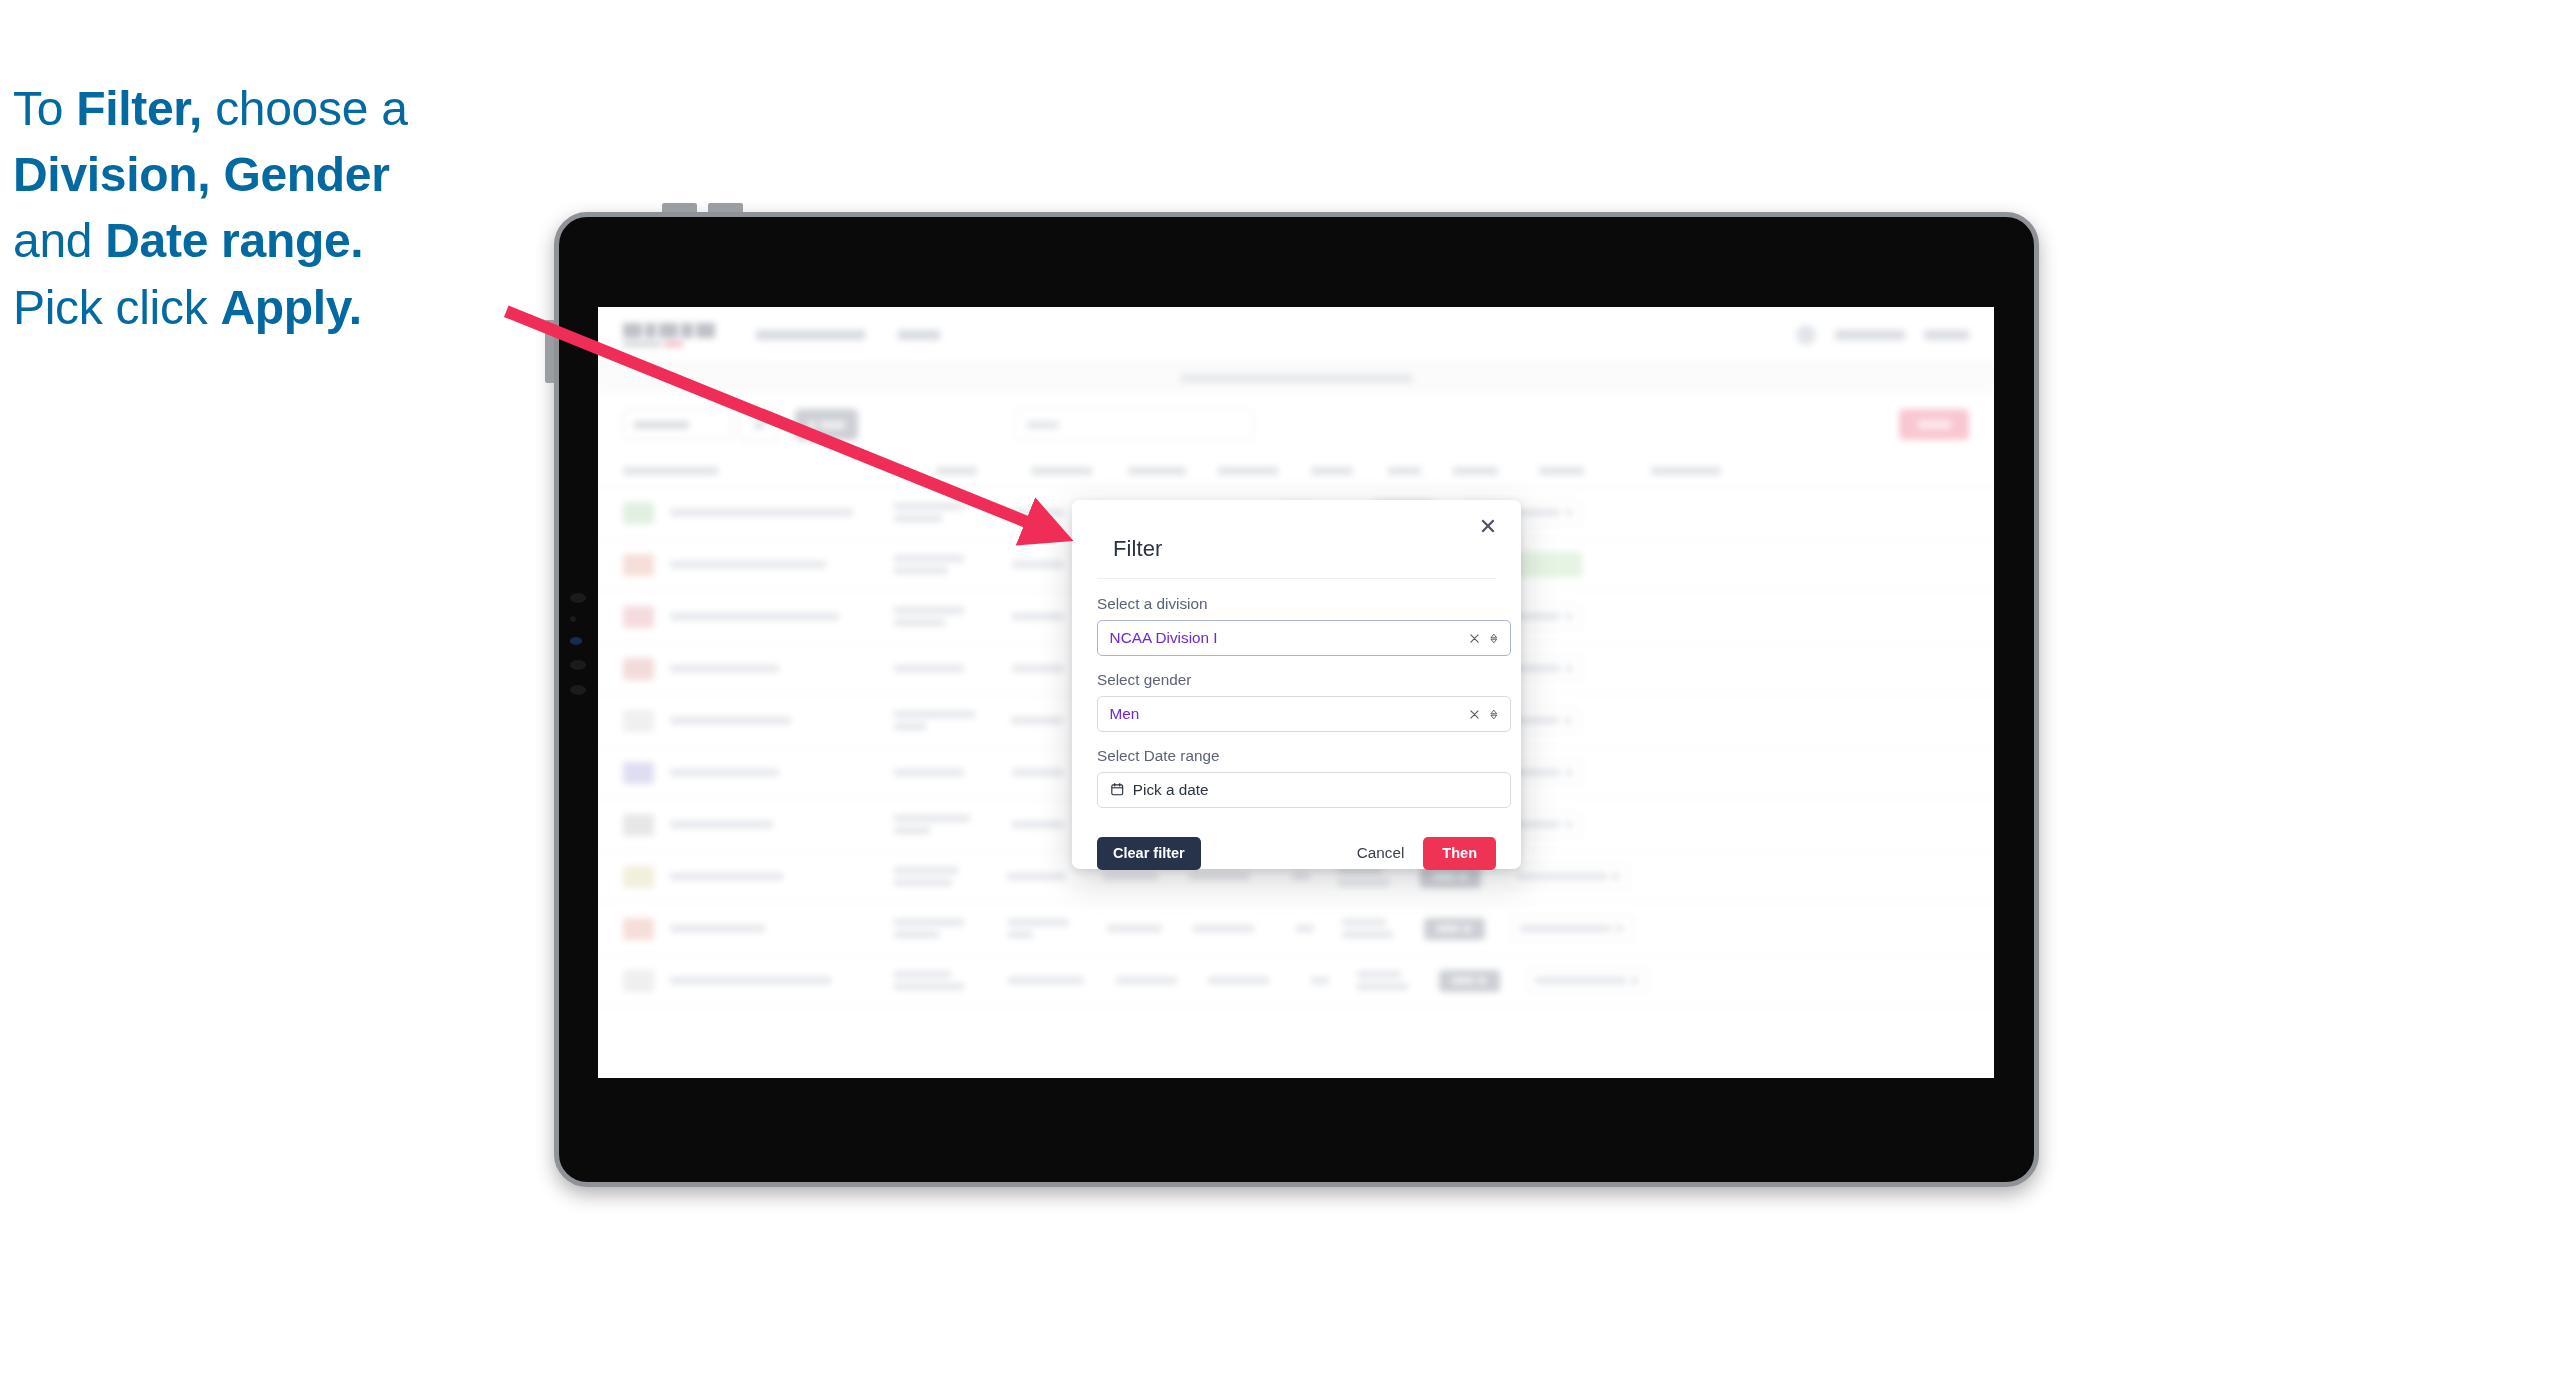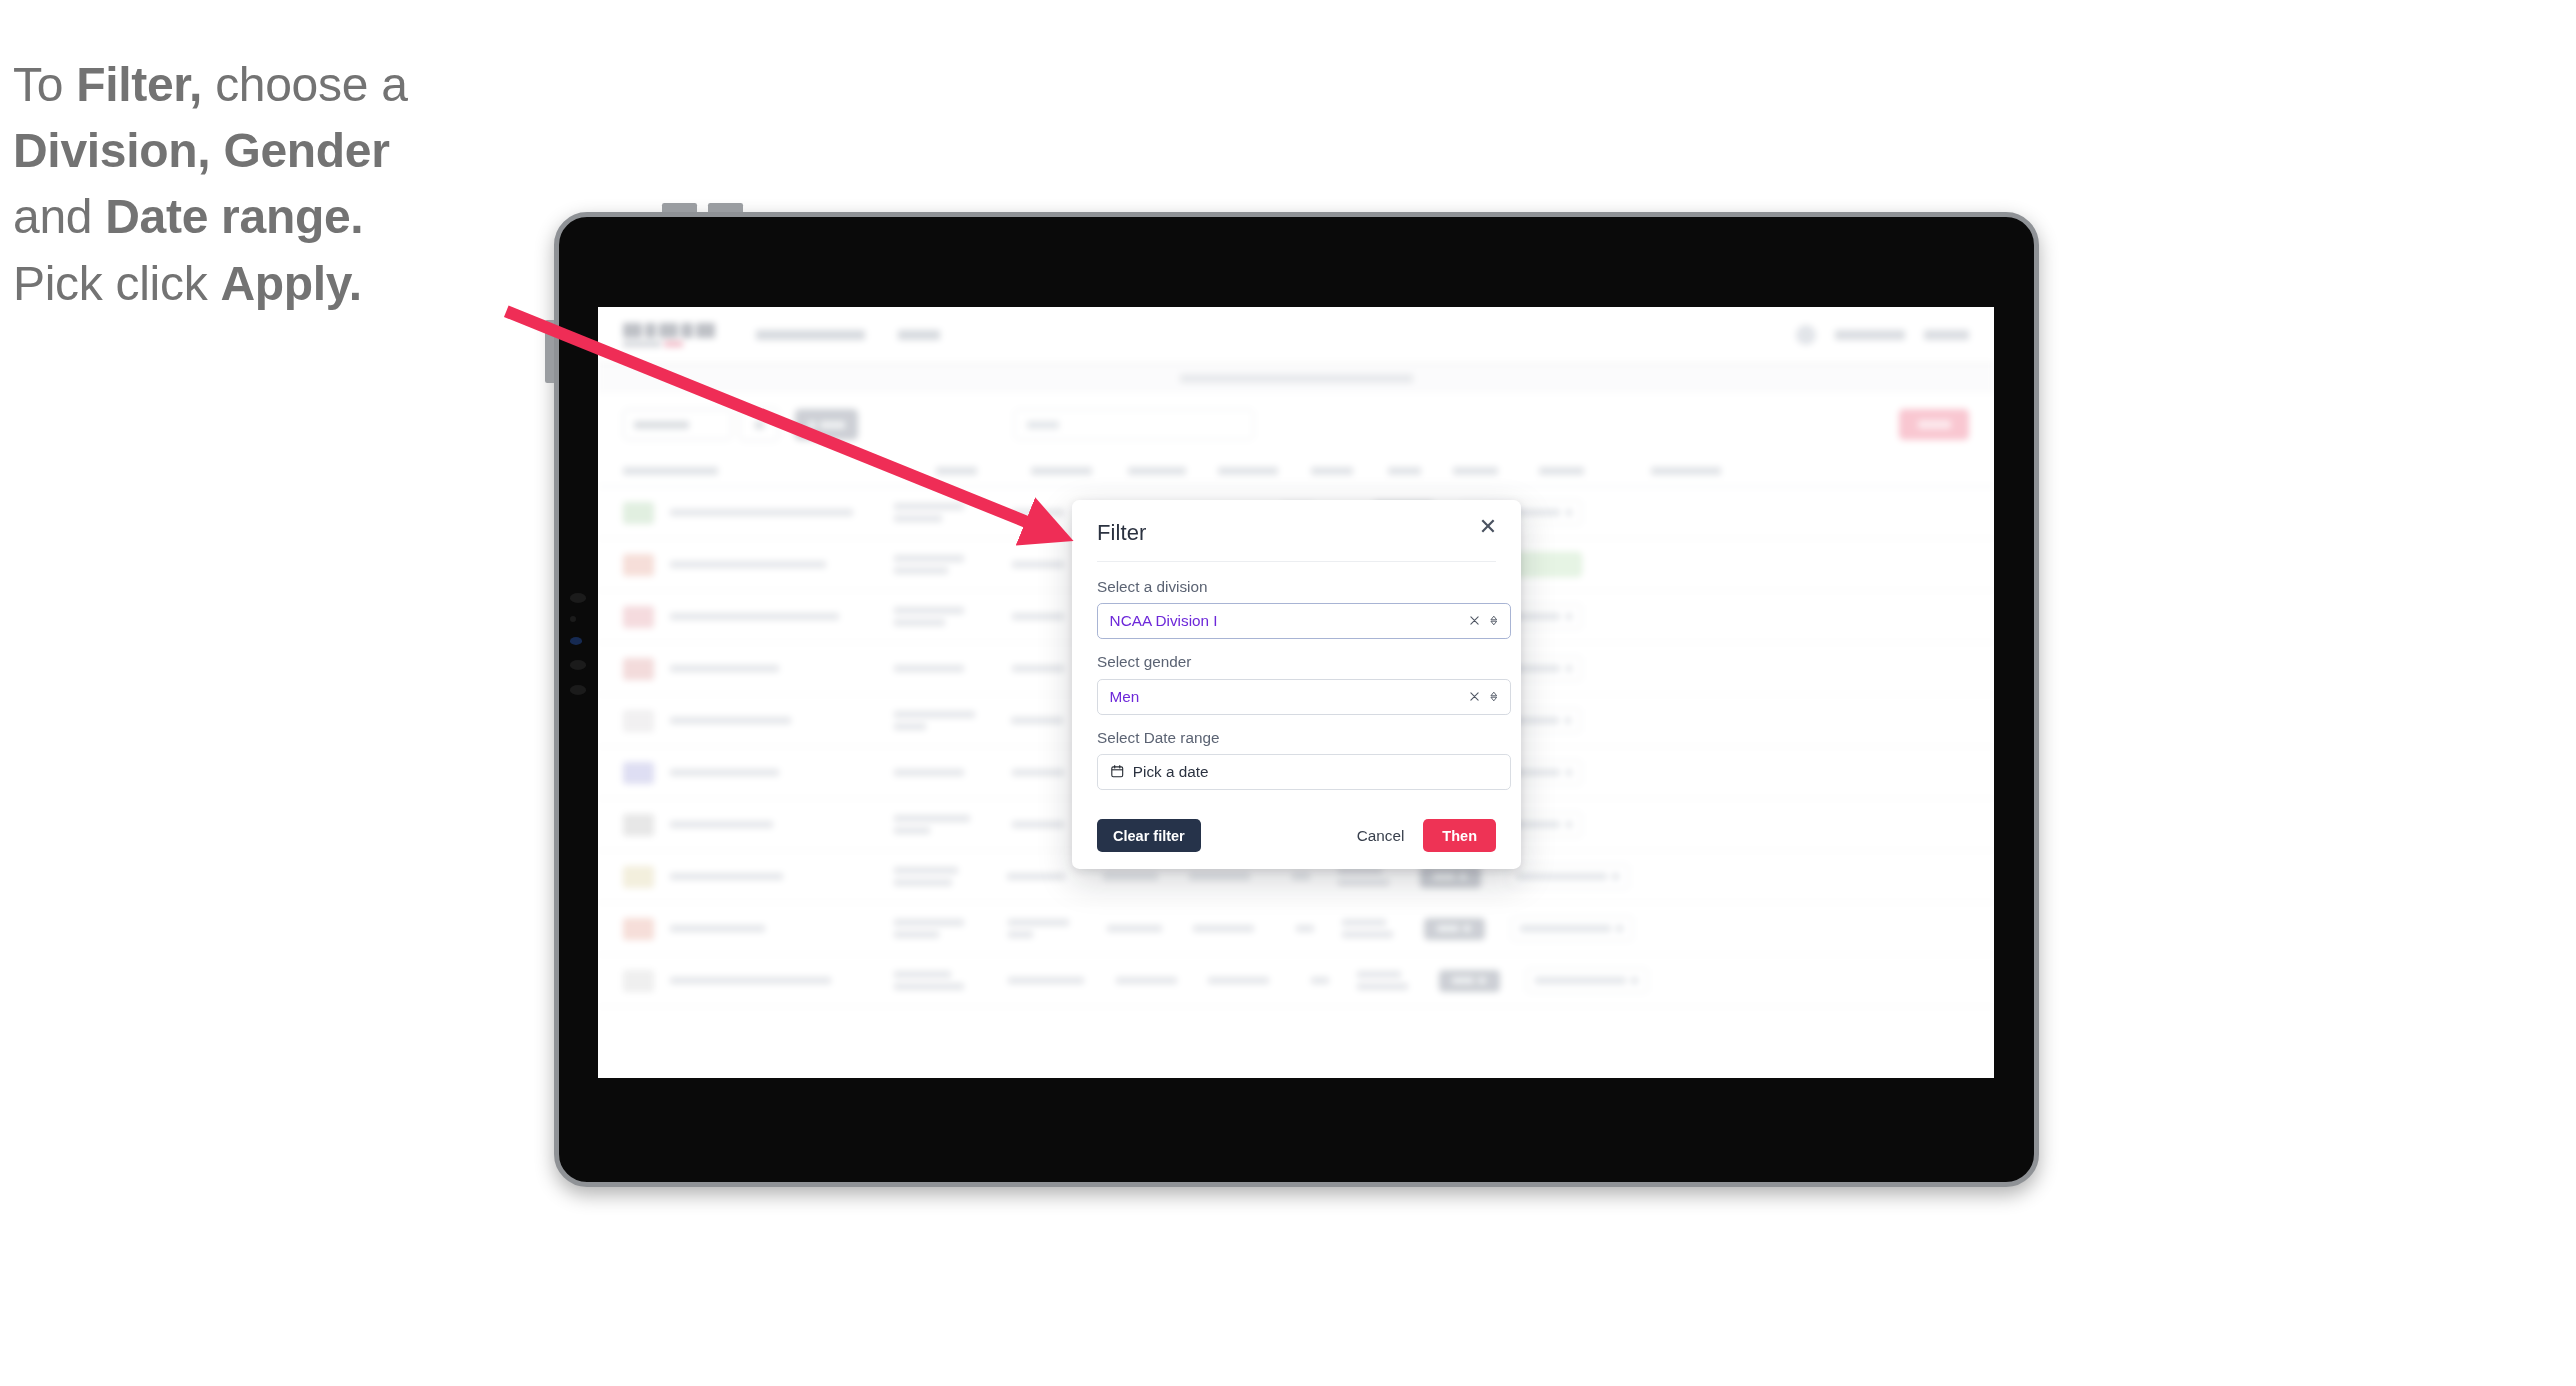--- a/index.html
+++ b/index.html
@@ -16,25 +16,25 @@
     position: relative;
     width: 2576px;
     height: 1386px;
     background: #ffffff;
   }
 
   
   #caption {
     position: absolute;
     left: 13px;
-    top: 52px;
+    top: 76px;
     width: 538px;
     font-size: 48px;
     line-height: 1.38;
-    color: #737373;
+    color: #0369a1;
     font-family: "Liberation Sans", sans-serif;
     letter-spacing: -0.3px;
   }
   #caption .b { font-weight: bold; }
 
   
   #arrow-svg {
     position: absolute;
     left: 0;
     top: 0;
@@ -214,21 +214,21 @@
     box-sizing: border-box;
   }
   #modal-header {
     position: relative;
     padding: 20.4px 25px 0 25px;
   }
   #modal-title {
     font-size: 22px;
     color: #2b3240;
     font-weight: normal;
-    margin: 0;
+    margin: 16px;
     letter-spacing: 0.1px;
   }
   #modal-close {
     position: absolute;
     right: 19px;
     top: 13px;
     width: 28px; height: 28px;
     display:flex; align-items:center; justify-content:center;
     color: #4a5260;
     font-size: 22px;

